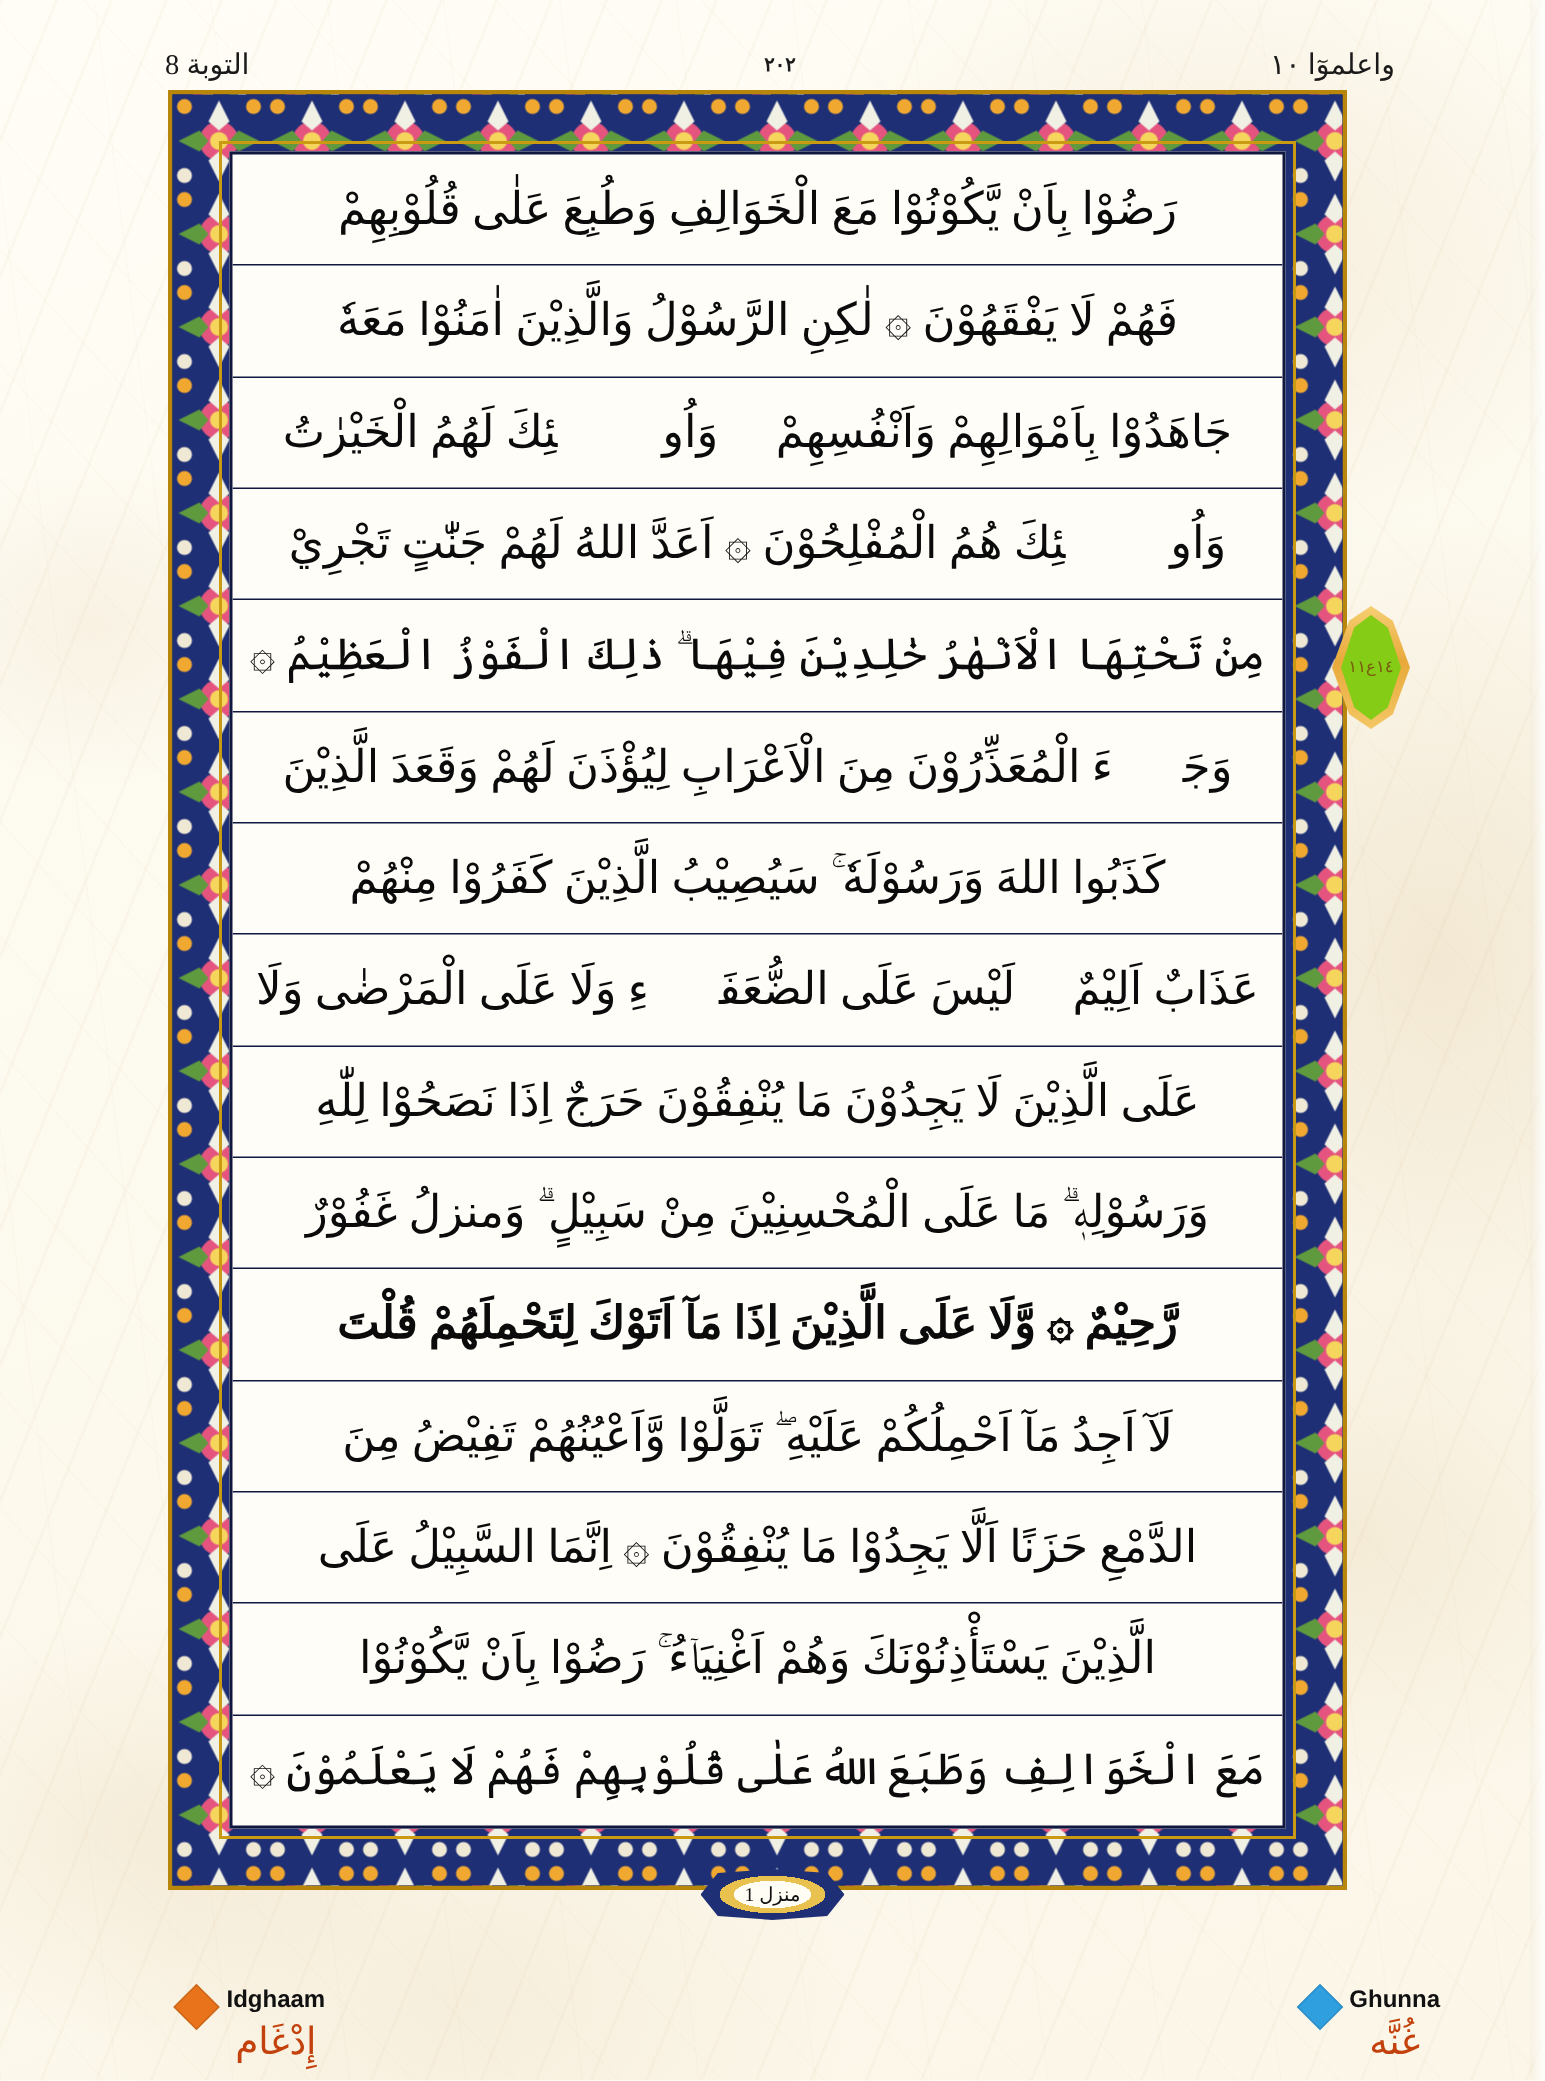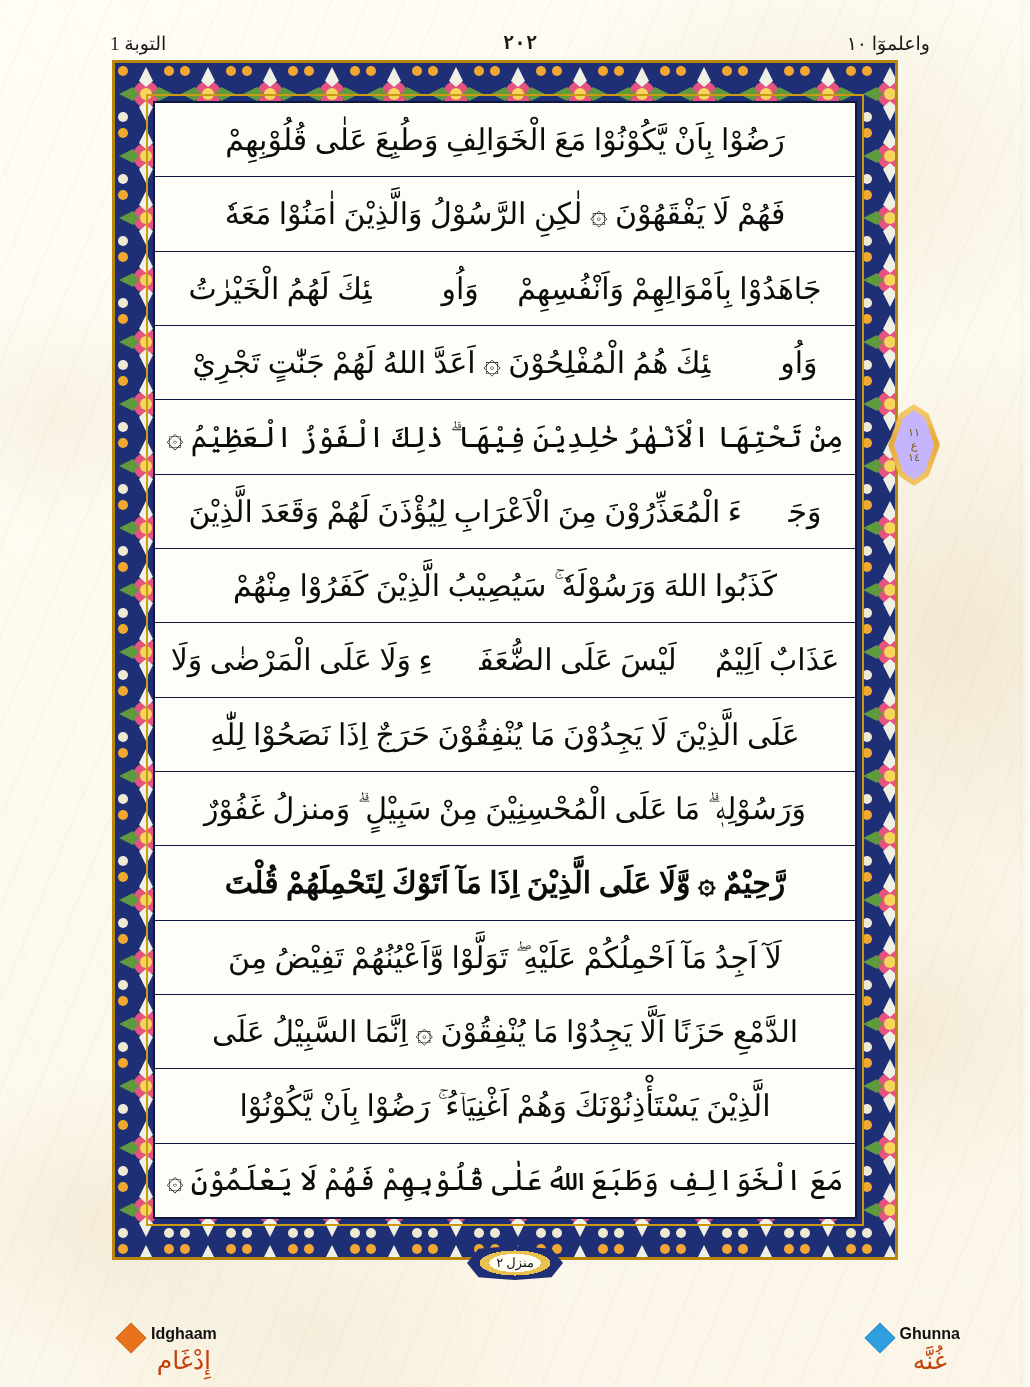--- a/index.html
+++ b/index.html
@@ -36,21 +36,21 @@
   }
 
   
   .header{
     position:absolute;top:26px;left:110px;right:100px;height:34px;
     display:flex;align-items:center;justify-content:space-between;
     font-family:"Liberation Serif",serif;
     color:#1a1a1a;
   }
   .hdr-surah,.hdr-juz{font-size:19px;direction:rtl;font-weight:400;letter-spacing:.3px;}
-  .hdr-page{font-size:19px;font-weight:700;position:absolute;left:50%;transform:translateX(-50%);font-family:Liberation Mono, monospace;}
+  .hdr-page{font-size:13px;font-weight:700;position:absolute;left:50%;transform:translateX(-50%);}
 
   
   .frame{
     position:absolute;top:60px;left:112px;width:786px;height:1200px;
   }
   .frame-outer{
     position:absolute;inset:0;
     border:3px solid #b8860b;
     background:#1b2a6b;
     box-shadow:0 0 0 1px #8a6508 inset;
@@ -114,23 +114,23 @@
     position:absolute;left:888px;top:404px;width:52px;height:82px;
   }
   .ruku-shape{
     position:absolute;inset:0;
     background:linear-gradient(180deg,#f6cf73,#e8a93b 45%,#f3c765);
     clip-path:polygon(50% 0%,78% 12%,100% 50%,78% 88%,50% 100%,22% 88%,0% 50%,22% 12%);
     border:0;
   }
   .ruku-inner{
     position:absolute;top:6px;left:6px;right:6px;bottom:6px;
-    background:#c4b5fd;
+    background:#84cc16;
     clip-path:polygon(50% 0%,78% 12%,100% 50%,78% 88%,50% 100%,22% 88%,0% 50%,22% 12%);
-    display:flex;flex-direction:column;align-items:center;justify-content:center;
+    display:flex;align-items:center;justify-content:center;
     font-family:"Liberation Serif",serif;font-size:11px;color:#7a5a10;line-height:1.15;
   }
 
   
   .manzil{
     position:absolute;left:50%;transform:translateX(-50%);
     top:1246px;width:96px;height:34px;
     display:flex;align-items:center;justify-content:center;
   }
   .manzil-shape{
@@ -165,21 +165,21 @@
   .legend-item.mid .legend-ar{text-align:center;}
   .legend-item.right .legend-ar{text-align:center;}
 </style>
 </head>
 <body>
 
 <div class="paper"></div>
 <div class="page-edge"></div>
 
 <div class="header">
-  <div class="hdr-surah">التوبة 1</div>
+  <div class="hdr-surah">التوبة 8</div>
   <div class="hdr-page">٢٠٢</div>
   <div class="hdr-juz">واعلموٓا ١٠</div>
 </div>
 
 <div class="frame">
   <div class="frame-outer"></div>
   <div class="band">
     <svg width="100%" height="100%" viewBox="0 0 780 1194" preserveAspectRatio="none">
       <defs>
         <pattern id="flo" width="62" height="62" patternUnits="userSpaceOnUse">
@@ -256,21 +256,21 @@
   <div class="ruku-shape"></div>
   <div class="ruku-inner">
     <span>١١</span>
     <span>ع</span>
     <span>١٤</span>
   </div>
 </div>
 
 <div class="manzil">
   <div class="manzil-shape"></div>
-  <div class="manzil-label">منزل ٢</div>
+  <div class="manzil-label">منزل 1</div>
 </div>
 
 <div class="legend">
 
   <div class="legend-item left">
     <div class="diamond" id="d0" style="background: rgb(232, 115, 26);"></div>
     <div class="legend-texts">
       <div class="legend-en">Idghaam</div>
       <div class="legend-ar">إِدْغَام</div>
     </div>

